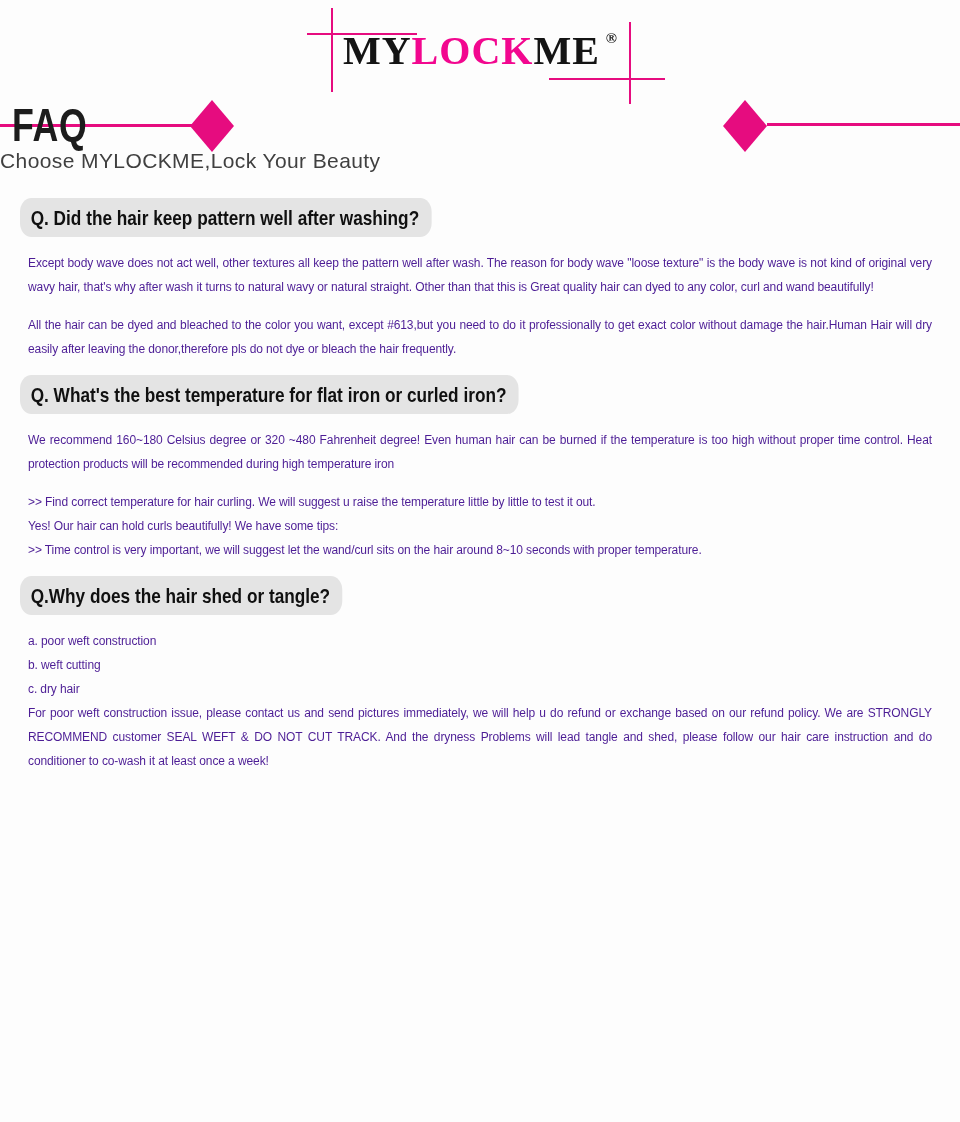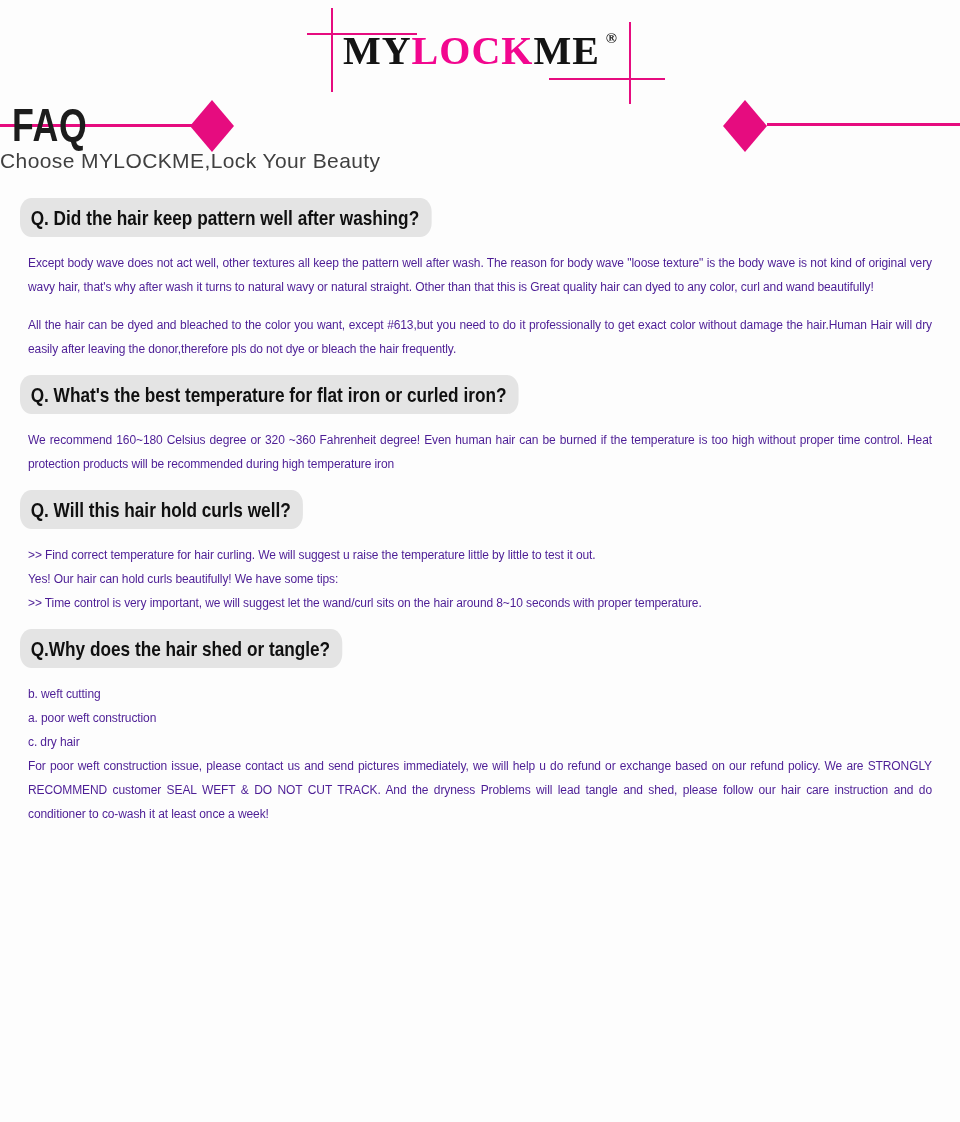--- a/index.html
+++ b/index.html
@@ -89,37 +89,36 @@
 
     <section class="faq-item">
       <div class="answer">
           <div class="ans-line">All the hair can be dyed and bleached to the color you want, except #613,but you need to do it professionally to get exact color without damage the hair.Human Hair will dry easily after leaving the donor,therefore pls do not dye or bleach the hair frequently.</div>
         </div>
     </section>
 
     <section class="faq-item">
       <div class="qbox-row"><div class="qbox">Q. What's the best temperature for flat iron or curled iron?</div></div>
       <div class="answer">
-          <div class="ans-line">We recommend 160~180 Celsius degree or 320 ~360 Fahrenheit degree! Even human hair can be burned if the temperature is too high without proper time control. Heat protection products will be recommended during high temperature iron</div>
+          <div class="ans-line">We recommend 160~180 Celsius degree or 320 ~480 Fahrenheit degree! Even human hair can be burned if the temperature is too high without proper time control. Heat protection products will be recommended during high temperature iron</div>
         </div>
     </section>
 
     <section class="faq-item">
-      <div class="qbox-row"><div class="qbox">Q. Will this hair hold curls well?</div></div>
       <div class="answer">
           <div class="ans-line">&gt;&gt; Find correct temperature for hair curling. We will suggest u raise the temperature little by little to test it out.</div>
           <div class="ans-line">Yes! Our hair can hold curls beautifully! We have some tips:</div>
           <div class="ans-line">&gt;&gt; Time control is very important, we will suggest let the wand/curl sits on the hair around 8~10 seconds with proper temperature.</div>
         </div>
     </section>
 
     <section class="faq-item">
       <div class="qbox-row"><div class="qbox">Q.Why does the hair shed or tangle?</div></div>
       <div class="answer">
+          <div class="ans-line">a. poor weft construction</div>
           <div class="ans-line">b. weft cutting</div>
-          <div class="ans-line">a. poor weft construction</div>
           <div class="ans-line">c. dry hair</div>
           <div class="ans-line">For poor weft construction issue, please contact us and send pictures immediately, we will help u do refund or exchange based on our refund policy. We are STRONGLY RECOMMEND customer SEAL WEFT &amp; DO NOT CUT TRACK. And the dryness Problems will lead tangle and shed, please follow our hair care instruction and do conditioner to co-wash it at least once a week!</div>
         </div>
     </section>
 
   </main>
 </div>
 
 </body></html>

